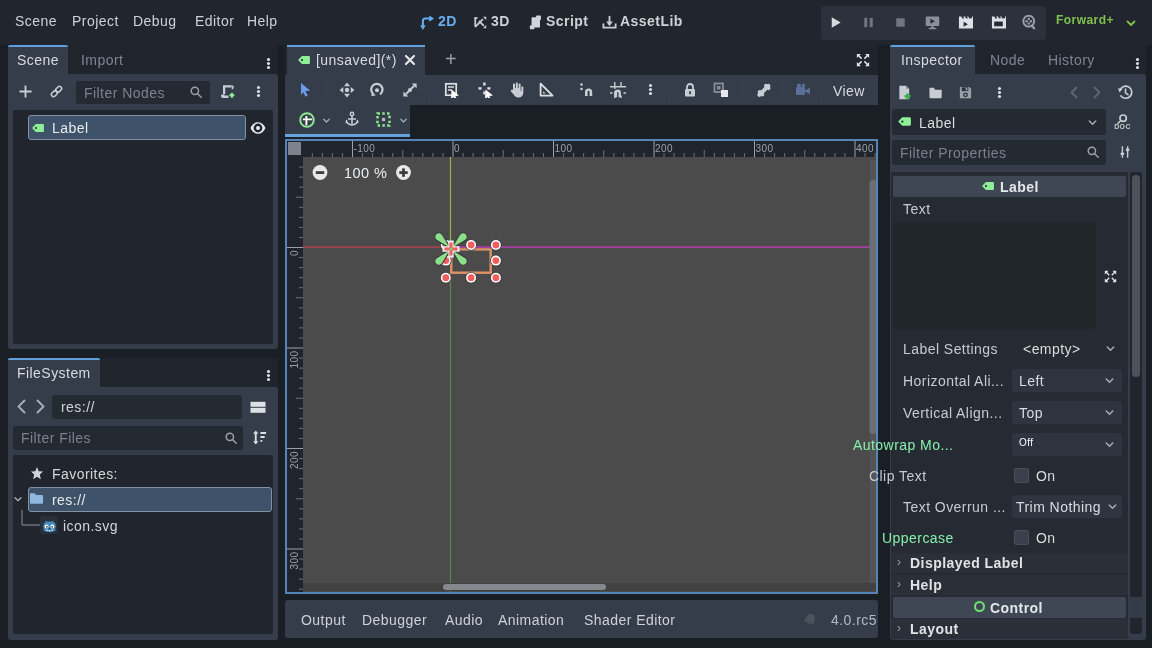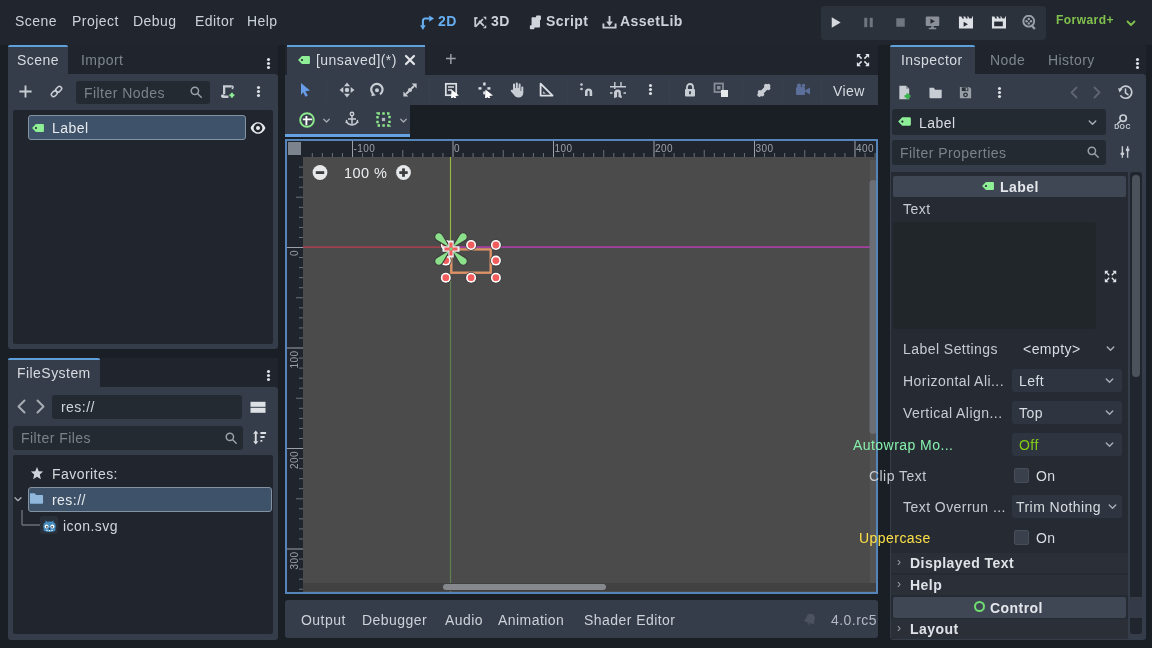--- a/index.html
+++ b/index.html
@@ -773,39 +773,39 @@
     <use href="#chev"></use>
   </svg>
 <div class="a" style="left:903px;top:405px;color:#c6cbd2;font-size:14px">Vertical Align...</div>
 <div class="a field" style="left:1012px;top:401px;width:110px;height:23px"></div>
 <div class="a" style="left:1019px;top:405px;color:#d9dde1;font-size:14px">Top</div>
 <svg class="a" style="left:1103px;top:406px" width="13" height="13">
     <use href="#chev"></use>
   </svg>
 <div class="a" style="left:853px;top:437px;color:#86efac;font-size:14px">Autowrap Mo...</div>
 <div class="a field" style="left:1012px;top:433px;width:110px;height:23px"></div>
-<div class="a" style="left:1019px;top:437px;color:#84cc16;font-size:14px">Off</div>
+<div class="a" style="left:1019px;top:437px;color:#ffffff;font-size:10px">Off</div>
 <svg class="a" style="left:1103px;top:438px" width="13" height="13">
     <use href="#chev"></use>
   </svg>
 <div class="a" style="left:869px;top:468px;color:#c6cbd2;font-size:14px">Clip Text</div>
 <div class="a" style="left:1014px;top:468px;width:13px;height:13px;background:#3a404c;border:1px solid #474d59;border-radius:2px"></div>
 <div class="a" style="left:1036px;top:468px;color:#d9dde1;font-size:14px">On</div>
 <div class="a" style="left:903px;top:499px;color:#c6cbd2;font-size:14px">Text Overrun ...</div>
 <div class="a field" style="left:1012px;top:495px;width:110px;height:23px"></div>
 <div class="a" style="left:1016px;top:499px;color:#d9dde1;font-size:14px">Trim Nothing</div>
 <svg class="a" style="left:1106px;top:500px" width="13" height="13">
     <use href="#chev"></use>
   </svg>
-<div class="a" style="left:859px;top:530px;color:#fde047;font-size:14px">Uppercase</div>
+<div class="a" style="left:882px;top:530px;color:#86efac;font-size:14px">Uppercase</div>
 <div class="a" style="left:1014px;top:530px;width:13px;height:13px;background:#3a404c;border:1px solid #474d59;border-radius:2px"></div>
 <div class="a" style="left:1036px;top:530px;color:#d9dde1;font-size:14px">On</div>
 <div class="a sec" style="left:891px;top:553px;width:237px;height:20px"></div>
 <div class="a" style="left:897px;top:555px;color:#9aa0a8;font-size:12px">›</div>
-<div class="a" style="left:910px;top:555px;color:#dfe2e6;font-size:14px;font-weight:bold">Displayed Text</div>
+<div class="a" style="left:910px;top:555px;color:#dfe2e6;font-size:14px;font-weight:bold">Displayed Label</div>
 <div class="a sec" style="left:891px;top:575px;width:237px;height:20px"></div>
 <div class="a" style="left:897px;top:577px;color:#9aa0a8;font-size:12px">›</div>
 <div class="a" style="left:910px;top:577px;color:#dfe2e6;font-size:14px;font-weight:bold">Help</div>
 <div class="a cat" style="left:893px;top:597px;width:233px;height:21px"></div>
 <div class="a" style="left:974px;top:601px;width:11px;height:11px;border:2.2px solid #6fe06f;border-radius:50%;box-sizing:border-box"></div>
 <div class="a" style="left:990px;top:600px;color:#e3e6ea;font-size:14px;font-weight:bold">Control</div>
 <div class="a sec" style="left:891px;top:619px;width:237px;height:20px"></div>
 <div class="a" style="left:897px;top:621px;color:#9aa0a8;font-size:12px">›</div>
 <div class="a" style="left:910px;top:621px;color:#dfe2e6;font-size:14px;font-weight:bold">Layout</div>
 

